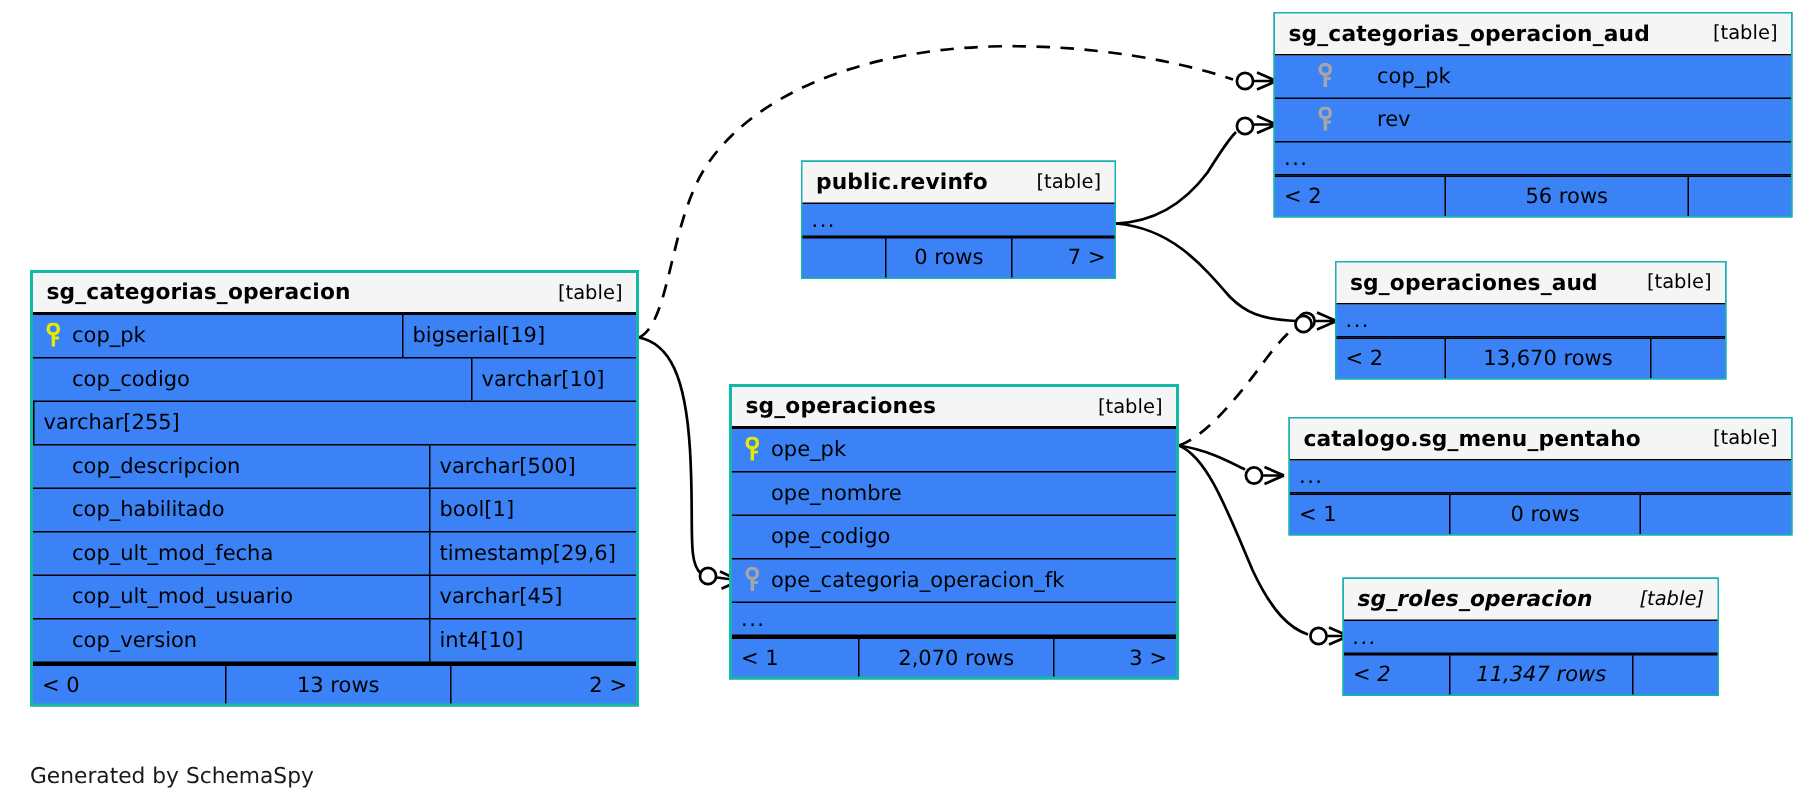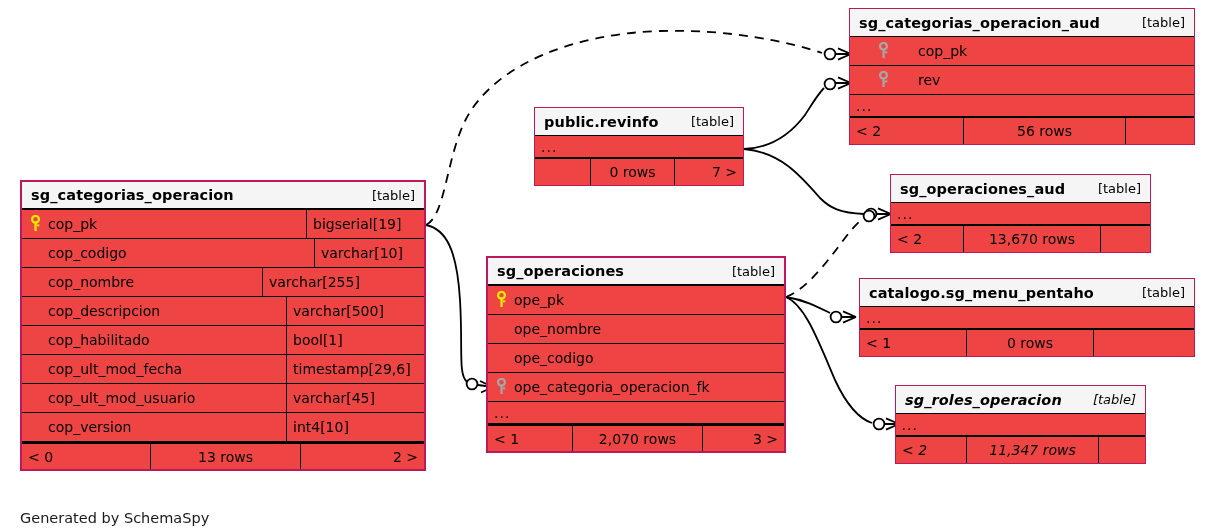--- a/index.html
+++ b/index.html
@@ -5,22 +5,22 @@
   html,body{margin:0;padding:0;background:#ffffff;}
   body{
     width:1211px;height:528px;position:relative;overflow:hidden;
     font-family:"DejaVu Sans","Liberation Sans",sans-serif;
     color:#000000;
   }
   #edges{position:absolute;left:0;top:0;width:1211px;height:528px;pointer-events:none;}
 
   .tbl{
     position:absolute;
-    border:2px solid #be185d;
-    background:#ef4444;
+    border:2px solid #14b8a6;
+    background:#3b82f6;
     box-sizing:border-box;
     z-index:2;
   }
   .tbl.thin{border-width:1.5px;}
 
   .thead{
     background:#f5f5f5;
     border-bottom:2px solid #000000;
     display:flex;align-items:center;justify-content:space-between;
     padding:0 9px;
@@ -132,36 +132,32 @@
 
   <div class="trow">
     <span class="cname">
       <svg class="keyico" viewBox="0 0 15 18">
         <circle cx="7.5" cy="4.3" r="3.4" fill="none" stroke="#e8e800" stroke-width="2.3"></circle>
         <rect x="6.4" y="6.6" width="2.3" height="9.4" fill="#e8e800"></rect>
         <rect x="8.7" y="9.4" width="2.6" height="1.9" fill="#e8e800"></rect>
       </svg>
       <span>cop_pk</span>
     </span>
-    <span class="ctype" style="width:118px">bigserial[19]</span>
+    <span class="ctype" style="width:156px">bigserial[19]</span>
   </div>
 
   <div class="trow">
     <span class="cname">
       <span class="keyico"></span>
       <span>cop_codigo</span>
     </span>
     <span class="ctype" style="width:110px">varchar[10]</span>
   </div>
 
   <div class="trow">
-    <span class="cname">
-      <span class="keyico"></span>
-      <span>cop_nombre</span>
-    </span>
     <span class="ctype" style="width:162px">varchar[255]</span>
   </div>
 
   <div class="trow">
     <span class="cname">
       <span class="keyico"></span>
       <span>cop_descripcion</span>
     </span>
     <span class="ctype" style="width:138px">varchar[500]</span>
   </div>
@@ -345,18 +341,18 @@
 <div class="tbl thin" style="left:895px;top:385px;width:251px;font-style:italic;">
   <div class="thead">
     <span class="tname">sg_roles_operacion</span>
     <span class="ttag">[table]</span>
   </div>
   <div class="trow rowdots">
     <span class="dots">...</span>
   </div>
   <div class="tfoot">
     <span class="fc left" style="width:70px">&lt; 2</span>
-    <span class="fc mid" style="width:133px">11,347 rows</span>
+    <span class="fc mid" style="width:123px">11,347 rows</span>
     <span class="fc right" style="flex:1"></span>
   </div>
 </div>
 
 <div class="credit">Generated by SchemaSpy</div>
 
 </body></html>

